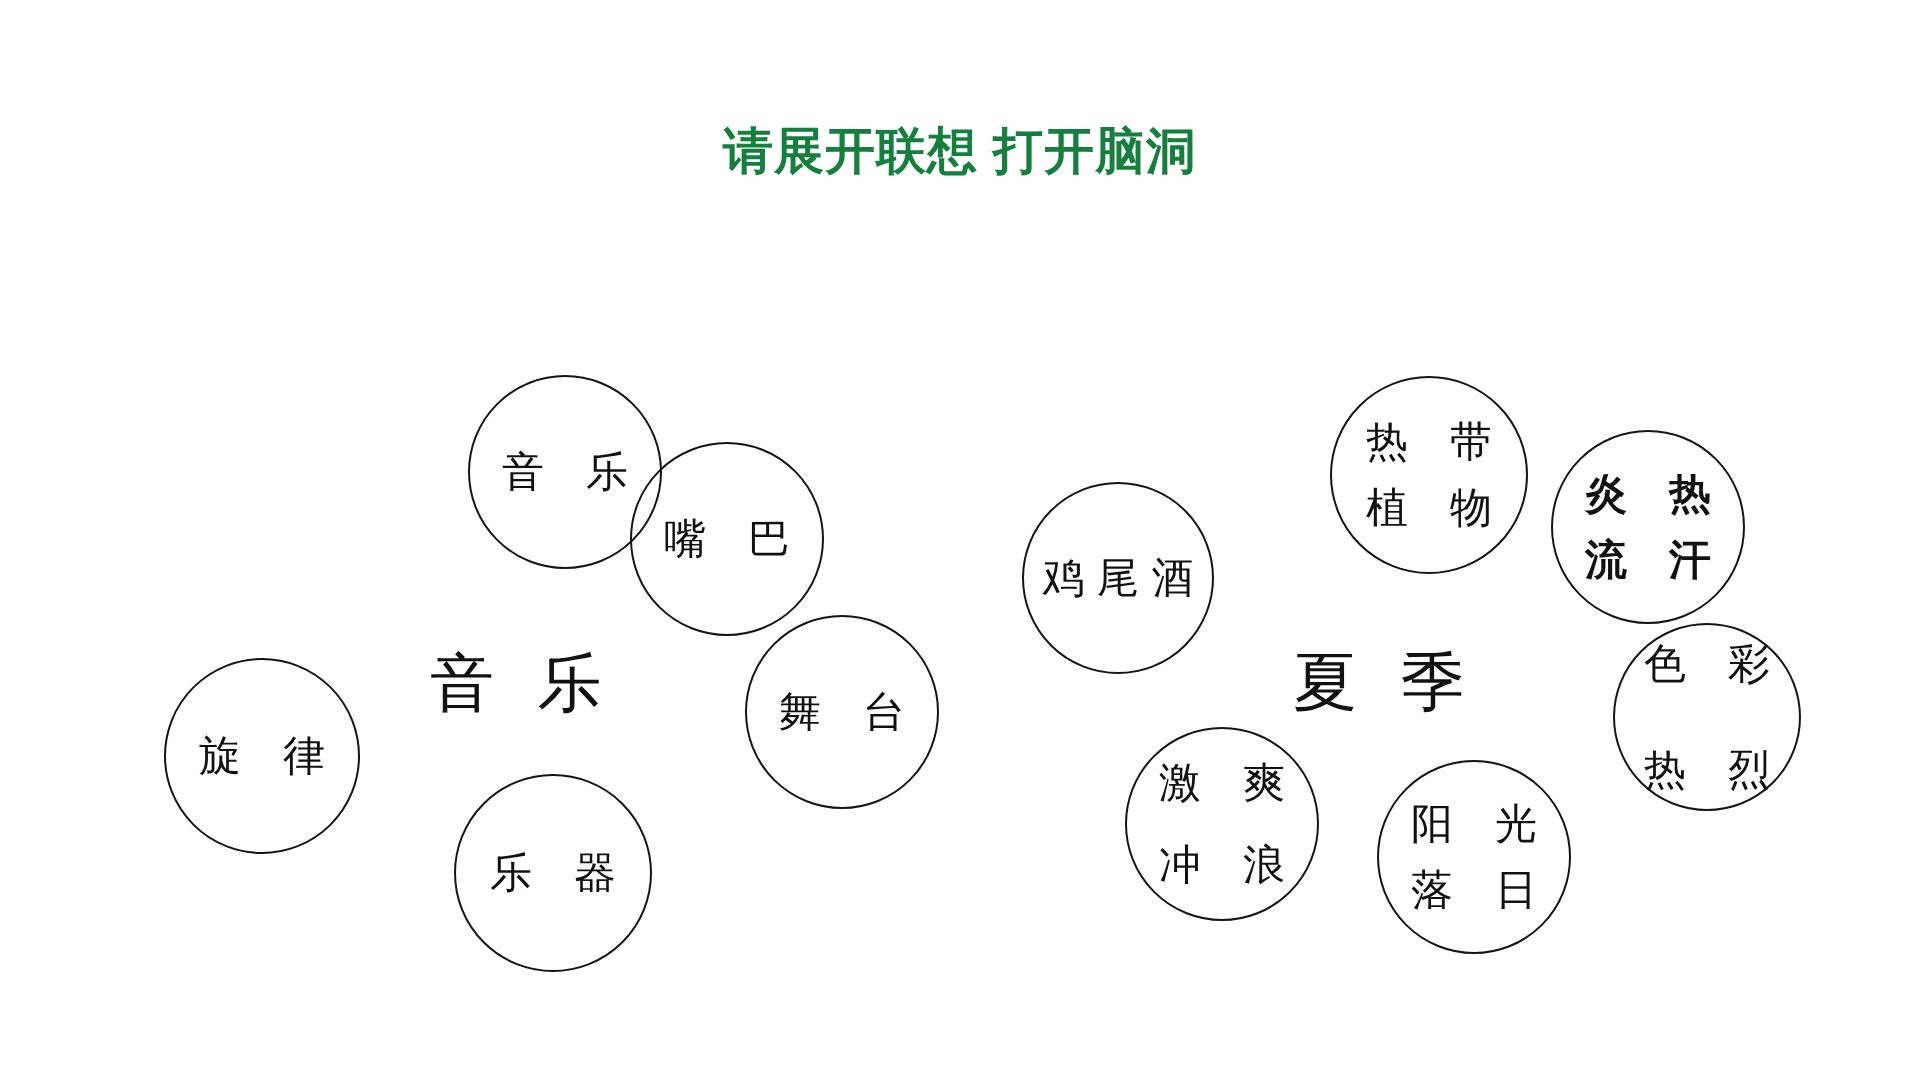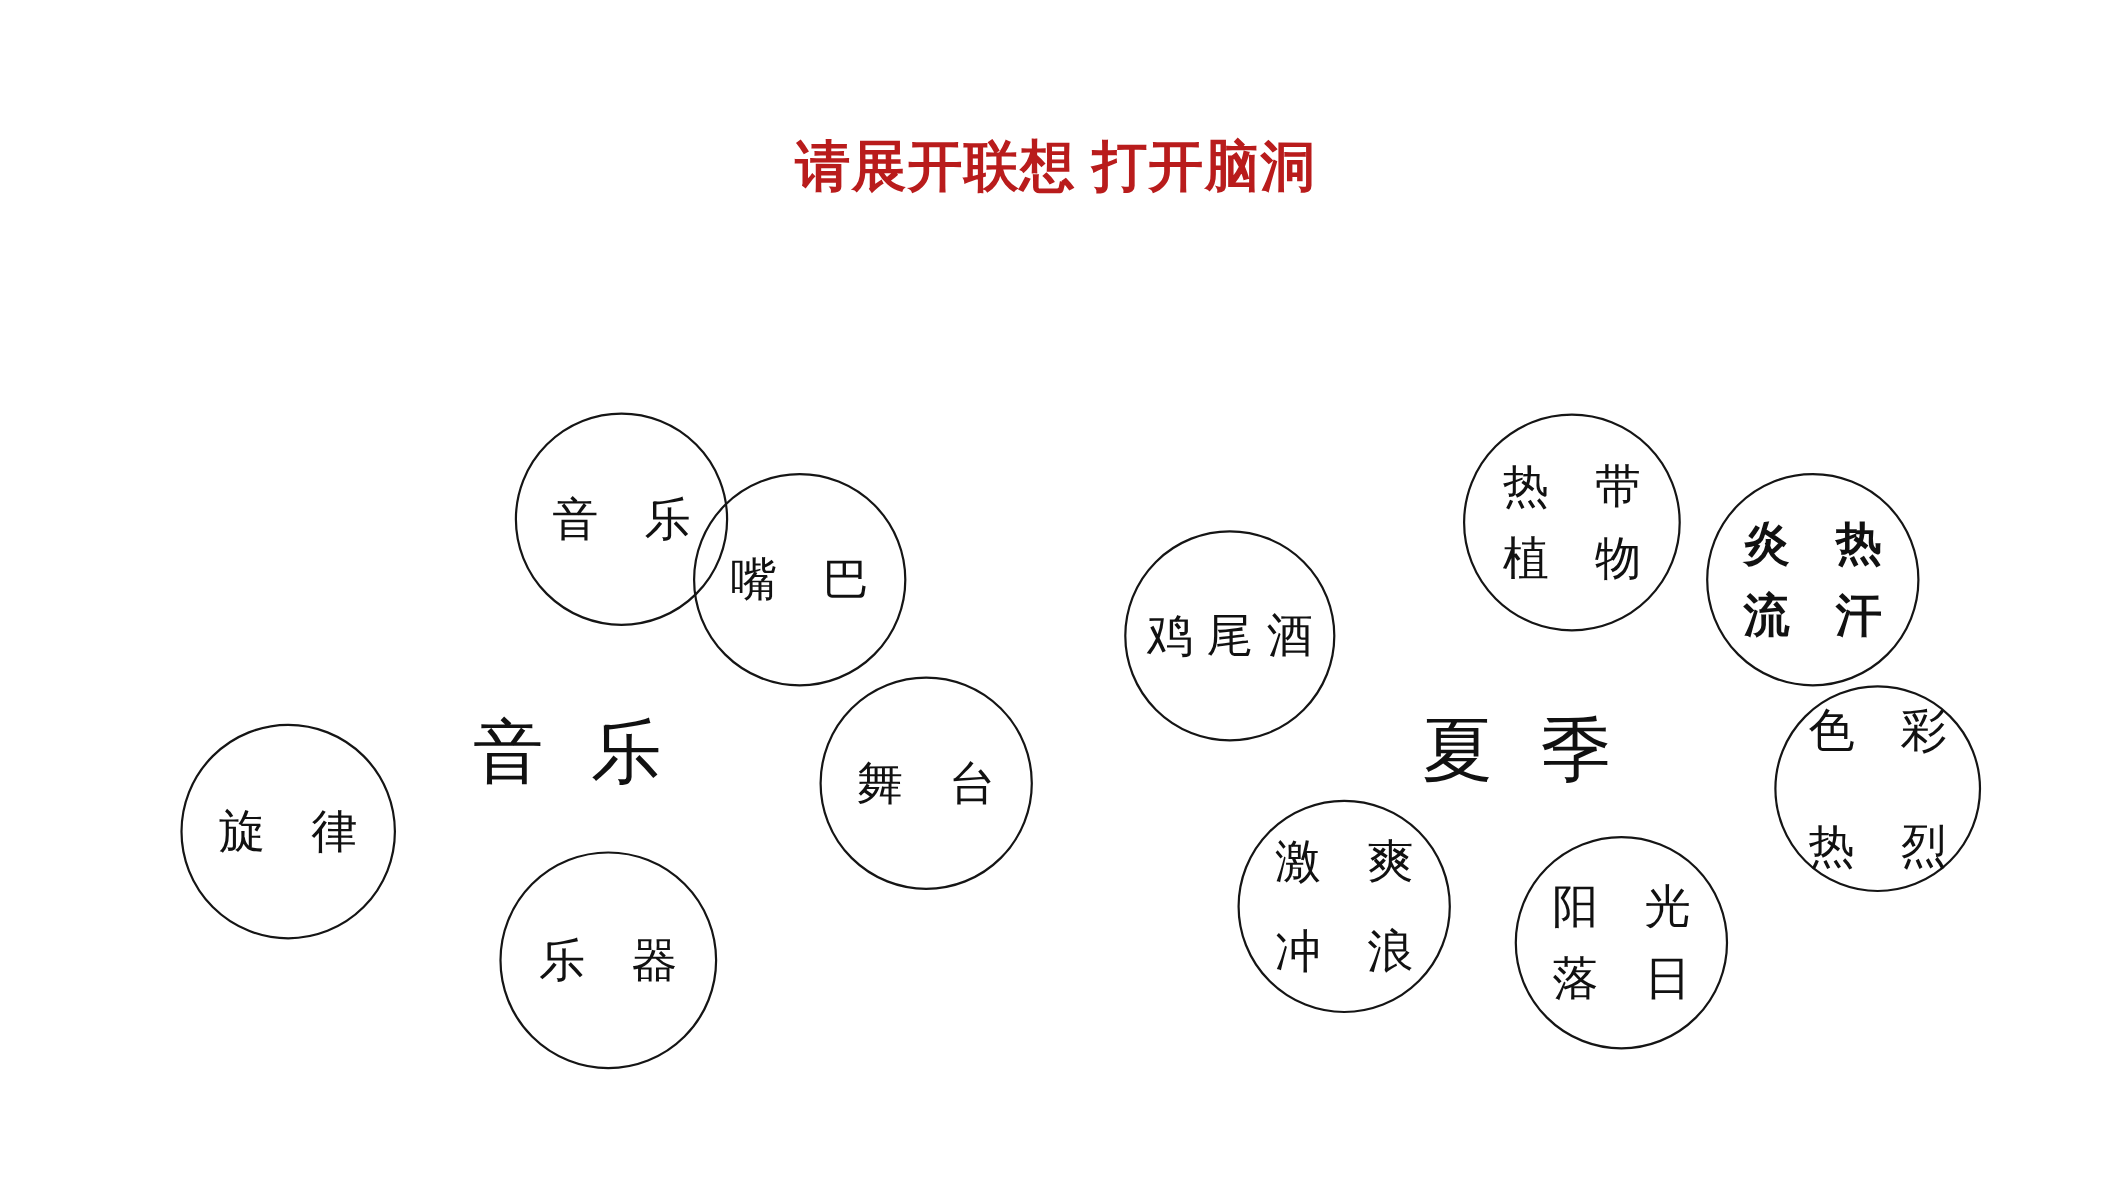--- a/index.html
+++ b/index.html
@@ -18,21 +18,21 @@
   }
   .title {
     position: absolute;
     top: 118px;
     left: 0;
     width: 1920px;
     text-align: center;
     font-size: 50px;
     font-weight: 700;
     letter-spacing: 1px;
-    color: #b91c1c;
+    color: #15803d;
     white-space: pre;
   }
   .cluster-label {
     position: absolute;
     font-size: 64px;
     font-weight: 500;
     word-spacing: 0.40em;
     white-space: pre;
     color: #111111;
   }
@@ -56,21 +56,21 @@
     white-space: pre;
     text-align: center;
     color: #111111;
   }
   .circle.tight .line { word-spacing: 0.02em; }
 
   
   .n-note        { left: 196px;  top: 478px; width: 200px; height: 200px; }
   .n-melody      { left: 164px;  top: 658px; width: 196px; height: 196px; }
   .n-music-style { left: 468px;  top: 375px; width: 194px; height: 194px; }
-  .n-mouth       { left: 630px;  top: 430px; width: 194px; height: 194px; }
+  .n-mouth       { left: 630px;  top: 442px; width: 194px; height: 194px; }
   .n-stage       { left: 745px;  top: 615px; width: 194px; height: 194px; }
   .n-instrument  { left: 454px;  top: 774px; width: 198px; height: 198px; }
 
   
   .n-cocktail        { left: 1022px; top: 482px; width: 192px; height: 192px; }
   .n-tropical-plants { left: 1330px; top: 376px; width: 198px; height: 198px; align-items: center; }
   .n-hot-sweat       { left: 1551px; top: 430px; width: 194px; height: 194px; font-weight: bold; }
   .n-vivid-colors    { left: 1613px; top: 623px; width: 188px; height: 188px; gap: 40px; }
   .n-surfing         { left: 1125px; top: 727px; width: 194px; height: 194px; gap: 16px; }
   .n-sunset          { left: 1377px; top: 760px; width: 194px; height: 194px; }

